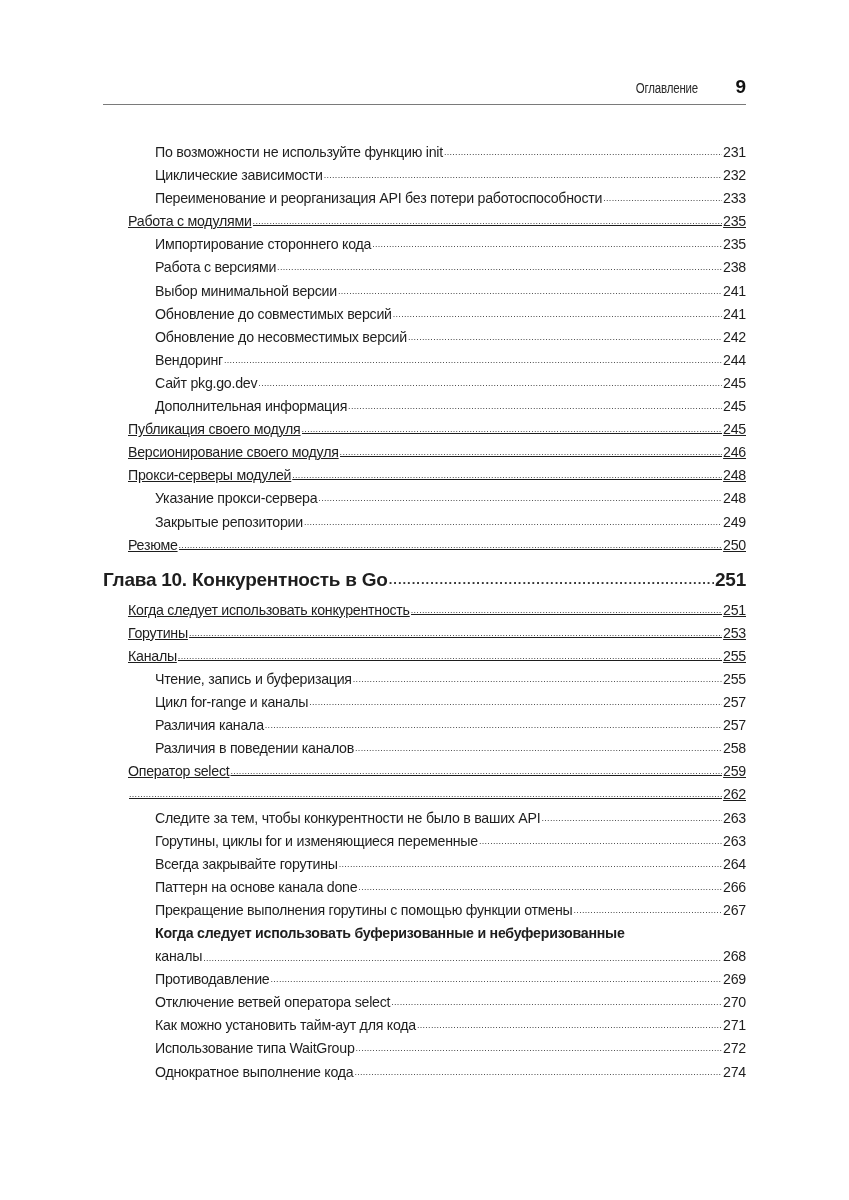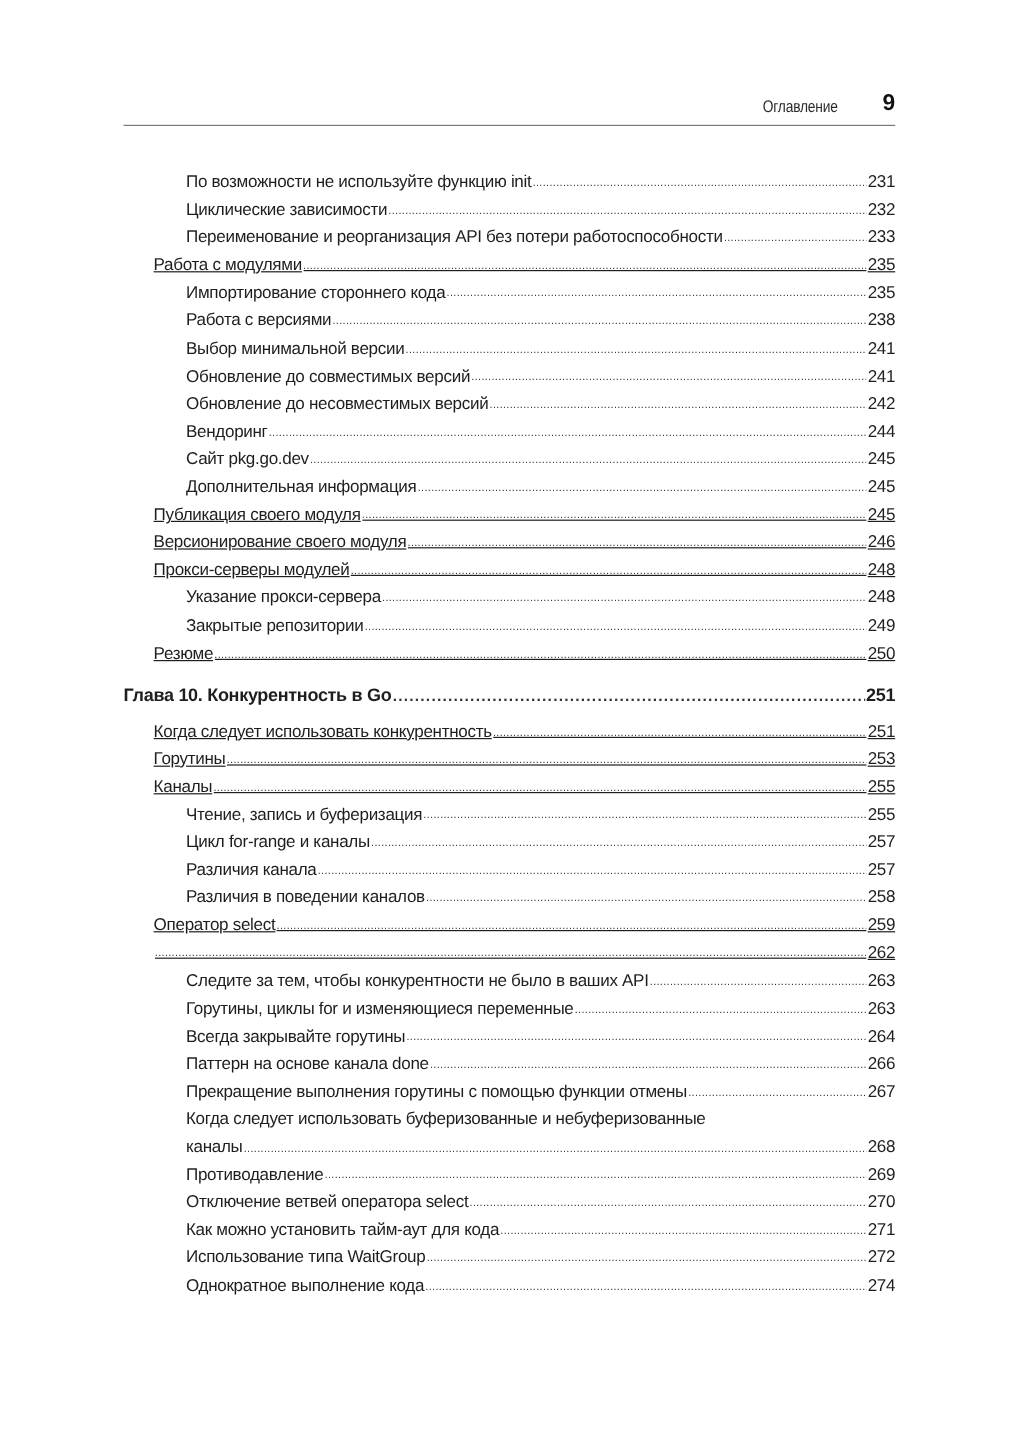--- a/index.html
+++ b/index.html
@@ -30,41 +30,41 @@
     }
     .row {
       display: flex; align-items: flex-start;
       font-size: 14.2px; line-height: 23.1px; height: 23.1px;
       letter-spacing: -0.25px;
       white-space: nowrap;
     }
     .row.l1 { padding-left: 25px; text-decoration: underline; }
     .row.l2 { padding-left: 52px; }
     .row.chapter {
-      font-weight: bold; font-size: 15px;
+      font-weight: bold; font-size: 19px;
       margin-top: 11px; margin-bottom: 8px;
       height: 23px;
     }
     .row .t { flex: 0 0 auto; }
     .row .dots {
       flex: 1 1 auto; overflow: hidden;
       margin: 0 1px;
       font-size: 9px; letter-spacing: 0.3px;
       color: #333;
     }
     .row .dots::before {
       content: "........................................................................................................................................................................................................................................................................................................";
     }
     .row.chapter .dots { font-size: 13px; letter-spacing: 1px; font-weight: bold; }
     .row.chapter .dots::before {
       content: "..............................................................................................................................................................................................";
     }
     .row .p { flex: 0 0 auto; text-align: right; }
     .multi { height: auto; display: block; }
-    .multi .first { line-height: 23.1px; height: 23.1px; }
+    .multi .first { line-height: 23.1px; height: 23.1px; font-weight: bold; }
     .multi .second { display: flex; align-items: baseline; height: 23.1px; line-height: 23.1px; }
   </style>
 </head>
 <body>
 
 <div class="header">
   <span class="header-title">Оглавление</span>
   <span class="header-page">9</span>
 </div>
 

